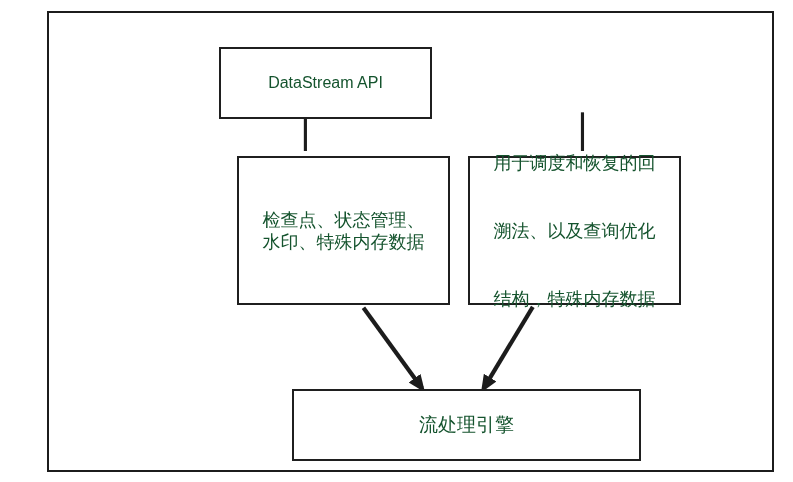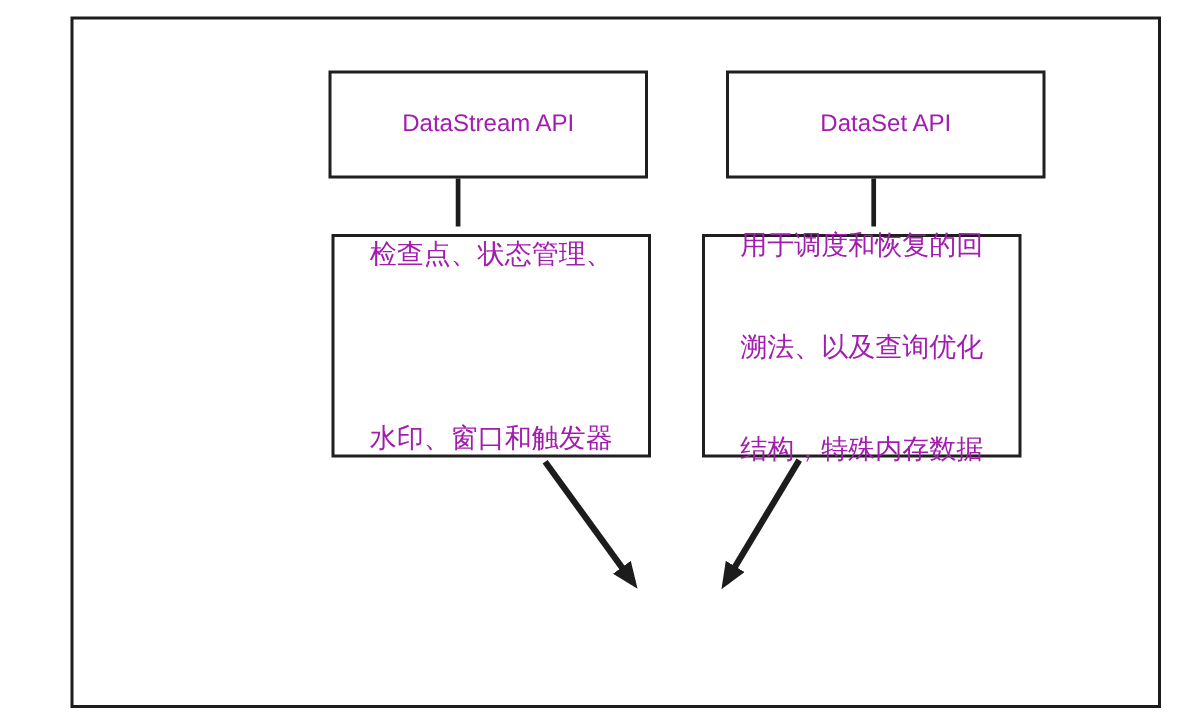--- a/index.html
+++ b/index.html
@@ -6,21 +6,21 @@
     margin: 0;
     padding: 0;
     background: #ffffff;
   }
   .page {
     position: relative;
     width: 793px;
     height: 482px;
     background: #ffffff;
     font-family: "Liberation Sans", sans-serif;
-    color: #a21caf;
+    color: #14532d;
     overflow: hidden;
   }
   .frame {
     position: absolute;
     left: 47px;
     top: 11px;
     width: 727px;
     height: 461px;
     border: 2px solid #1c1c1c;
     box-sizing: border-box;
@@ -46,21 +46,21 @@
   .box-datastream-api { left: 170px; }
   .box-dataset-api    { left: 435px; }
   .detail-box {
     top: 143px;
     width: 213px;
     height: 149px;
     font-size: 18px;
     line-height: 22px;
     flex-direction: column;
   }
-  .box-datastream-detail { left: 172px; justify-content: space-between; }
+  .box-datastream-detail { left: 188px; }
   .box-dataset-detail    { left: 419px; gap: 46px; }
   .engine-box {
     left: 243px;
     top: 376px;
     width: 349px;
     height: 72px;
     font-size: 19px;
   }
   .wires {
     position: absolute;
@@ -92,29 +92,29 @@
       <line x1="541.5" y1="106" x2="541.5" y2="143" stroke="#1c1c1c" stroke-width="3"></line>
 
       <line x1="332" y1="293" x2="388" y2="370" stroke="#1c1c1c" stroke-width="4" marker-end="url(#ah)"></line>
 
       <line x1="494" y1="292" x2="447" y2="370" stroke="#1c1c1c" stroke-width="4" marker-end="url(#ah)"></line>
     </svg>
 
     <div class="box api-box box-datastream-api">
       <span>DataStream API</span>
     </div>
-    <div class="box api-box box-dataset-api">
-      <span>DataSet API</span>
-    </div>
 
     <div class="box detail-box box-datastream-detail">
       <span class="label-line">检查点、状态管理、</span>
-      <span class="label-line">水印、窗口和触发器</span>
+      <span class="label-line">水印、特殊内存数据</span>
     </div>
     <div class="box detail-box box-dataset-detail">
       <span class="label-line">用于调度和恢复的回</span>
       <span class="label-line">溯法、以及查询优化</span>
       <span class="label-line">结构，特殊内存数据</span>
     </div>
 
+    <div class="box engine-box">
+      <span>流处理引擎</span>
+    </div>
 
   </div>
 </div>
 
 </body></html>

